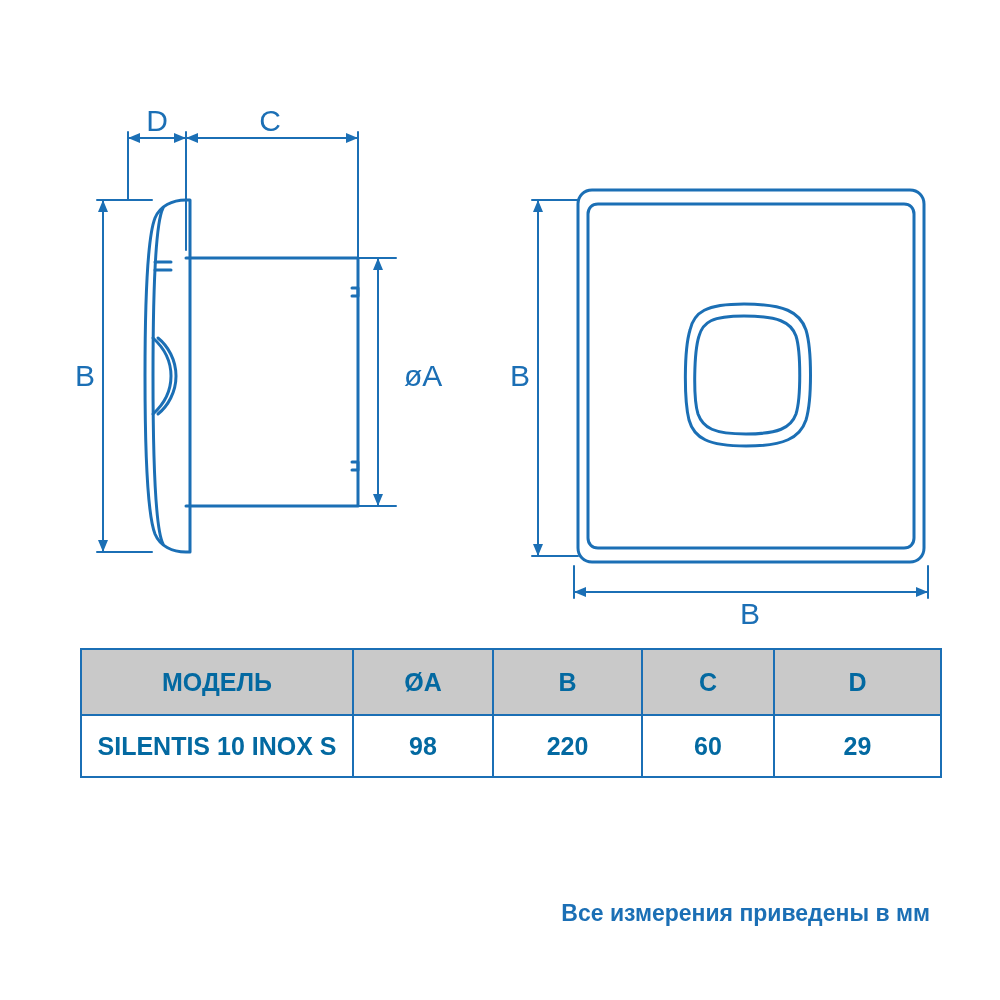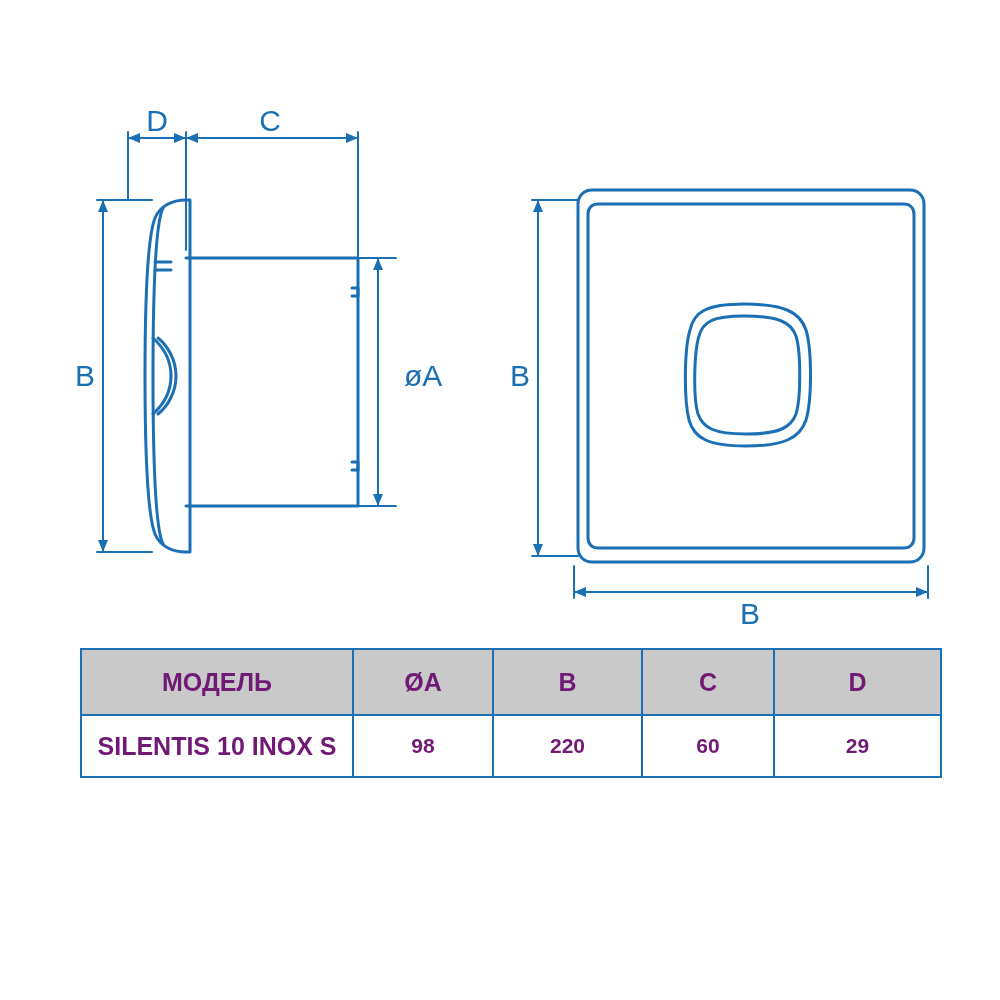--- a/index.html
+++ b/index.html
@@ -37,32 +37,32 @@
     position: absolute;
     left: 80px;
     top: 648px;
     width: 840px;
     border-collapse: collapse;
     table-layout: fixed;
   }
   .spec-table th, .spec-table td {
     border: 2px solid #1b6fb5;
     text-align: center;
-    color: #701a75;
+    color: #0369a1;
     font-family: "Liberation Sans", sans-serif;
   }
   .spec-table thead th {
     background: #c9c9c9;
     height: 62px;
     font-size: 25px;
     font-weight: bold;
   }
   .spec-table tbody td {
     height: 58px;
-    font-size: 21px;
+    font-size: 25px;
     font-weight: bold;
   }
   .spec-table tbody td.model-cell {
     font-weight: bold;
     font-size: 25px;
   }
   .col-model { width: 268px; }
   .col-a { width: 136px; }
   .col-b { width: 145px; }
   .col-c { width: 128px; }
@@ -220,14 +220,15 @@
       <tr>
         <td class="model-cell">SILENTIS 10 INOX S</td>
         <td>98</td>
         <td>220</td>
         <td>60</td>
         <td>29</td>
       </tr>
     </tbody>
   </table>
 
+  <div class="footnote">Все измерения приведены в мм</div>
 
 </div>
 
 </body></html>

